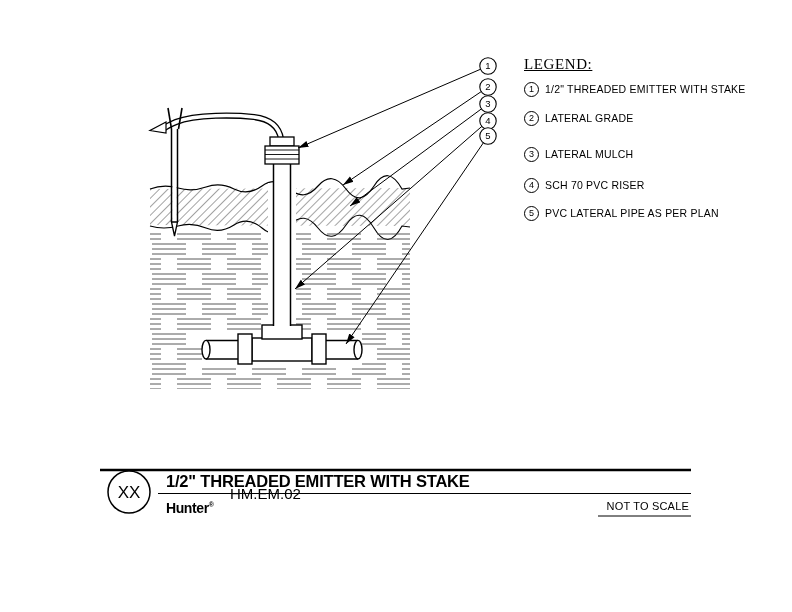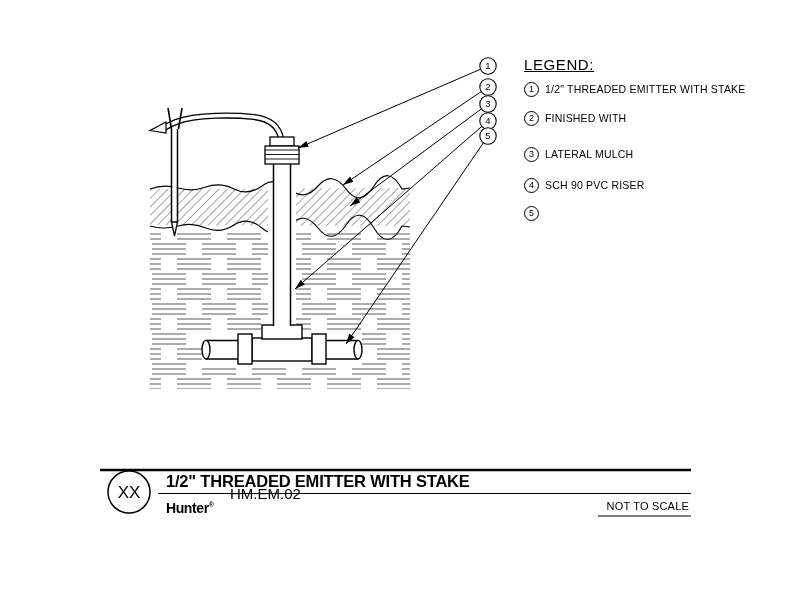--- a/index.html
+++ b/index.html
@@ -3,21 +3,21 @@
 <meta charset="utf-8">
 <style>
   * { margin:0; padding:0; box-sizing:border-box; }
   html,body { background:#ffffff; }
   body { width:792px; height:612px; font-family:"Liberation Sans", sans-serif; color:#000; }
   .sheet { position:relative; width:792px; height:612px; background:#fff; overflow:hidden; }
   .abs { position:absolute; }
   svg text { font-family:"Liberation Sans", sans-serif; fill:#000; }
 
   
-  .legend-title { left:524px; top:56px; font-size:15px; letter-spacing:.6px; text-decoration:underline; white-space:nowrap; }
+  .legend-title { left:524px; top:56px; font-size:15px; letter-spacing:.6px; text-decoration:underline; white-space:nowrap;font-family:Liberation Serif, serif; }
   .legend-item { position:absolute; left:524px; display:flex; align-items:center; gap:6px; height:16px; }
   .lnum { width:15px; height:15px; border:1px solid #000; border-radius:50%; font-size:9px; line-height:13px; text-align:center; flex:0 0 15px; background:#fff; }
   .llabel { font-size:10.5px; white-space:nowrap; letter-spacing:.2px; }
 
   
   .tb-title { left:166px; top:472px; font-size:16.5px; font-weight:bold; letter-spacing:-.2px; white-space:nowrap; }
   .tb-logo  { left:166px; top:500px; font-size:14px; font-weight:bold; letter-spacing:-.4px; white-space:nowrap; }
   .tb-logo .rmark { font-size:7px; vertical-align:super; }
   .tb-model { left:230px; top:485px; font-size:15px; white-space:nowrap; }
   .tb-scale { right:103px; top:500px; font-size:11px; letter-spacing:.2px; white-space:nowrap;margin-left:36px; }
@@ -137,32 +137,33 @@
 
   <div>
     <div class="abs legend-title">LEGEND:</div>
 
     <div class="legend-item" style="top:81px">
       <span class="lnum">1</span>
       <span class="llabel">1/2" THREADED EMITTER WITH STAKE</span>
     </div>
     <div class="legend-item" style="top:110px">
       <span class="lnum">2</span>
-      <span class="llabel">FINISHED WITH</span>
+      <span class="llabel">LATERAL GRADE</span>
     </div>
     <div class="legend-item" style="top:146px">
       <span class="lnum">3</span>
       <span class="llabel">LATERAL MULCH</span>
     </div>
     <div class="legend-item" style="top:177px">
       <span class="lnum">4</span>
-      <span class="llabel">SCH 90 PVC RISER</span>
+      <span class="llabel">SCH 70 PVC RISER</span>
     </div>
     <div class="legend-item" style="top:205px">
       <span class="lnum">5</span>
+      <span class="llabel">PVC LATERAL PIPE AS PER PLAN</span>
     </div>
   </div>
 
   <div>
     <div class="abs tb-title">1/2" THREADED EMITTER WITH STAKE</div>
     <div class="abs tb-logo"><span>Hunter</span><span class="rmark">®</span></div>
     <div class="abs tb-model">HM.EM.02</div>
     <div class="abs tb-scale">NOT TO SCALE</div>
   </div>
 

